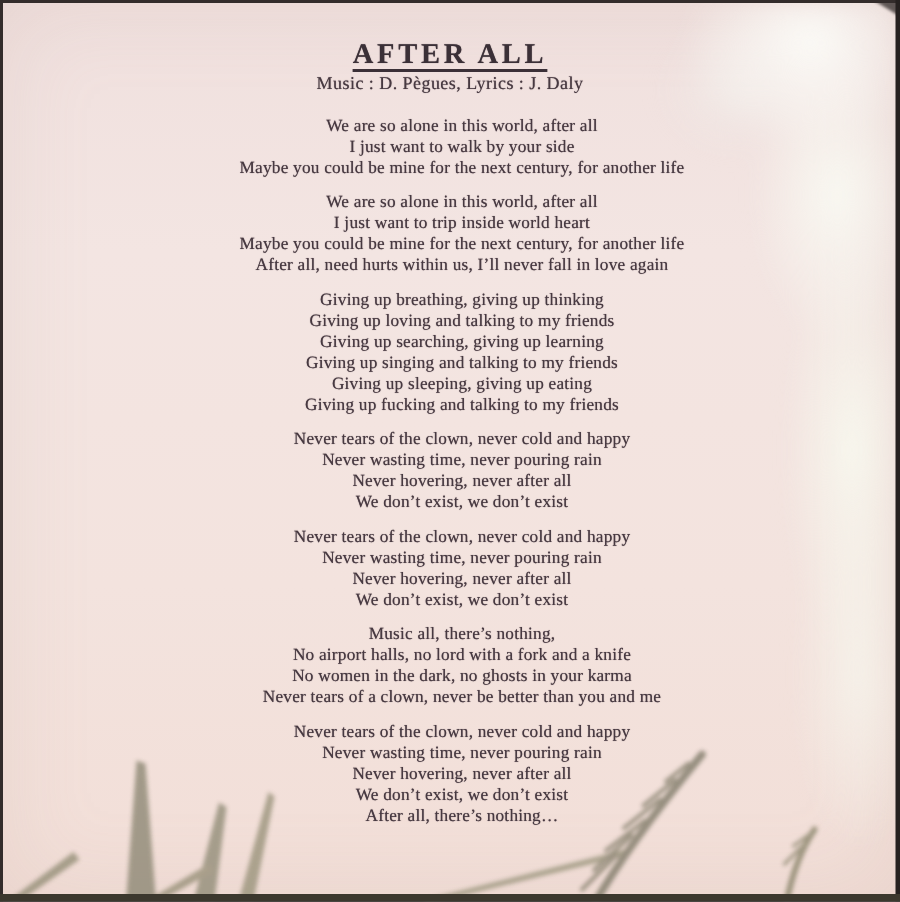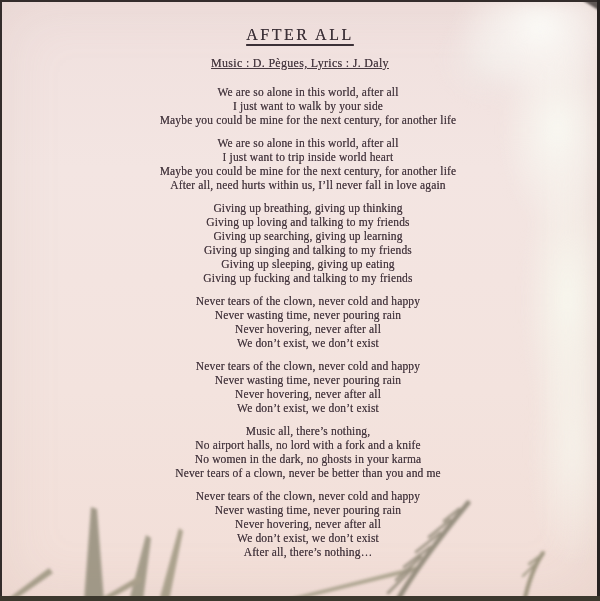--- a/index.html
+++ b/index.html
@@ -44,33 +44,31 @@
   }
   
   .content {
     position:absolute; top:0; left:0; width:100%;
     text-align:center; z-index:5;
     color:#473941;
     text-shadow: 0 0 0.6px rgba(64,48,56,0.75);
   }
   .title {
     margin: 26px 0 0 0;
-    font-size: 16px;
-    font-weight: normal;
+    font-size: 19px;
+    font-weight: bold;
     letter-spacing: 2.5px;
     color: #3b3037;
     text-decoration: underline;
     text-underline-offset: 4px;
     text-decoration-thickness: 1.5px;
   }
   .credits {
-    margin-top: 12px;
     font-size: 12px;
     letter-spacing: 0.3px;
-    text-decoration: underline;
   }
   .lyrics {
     margin-top: 14px;
     font-size: 11.5px;
     line-height: 14px;
     letter-spacing: 0.15px;
   }
   .stanza { margin: 0 0 9px 16px; }
 </style>
 </head>

